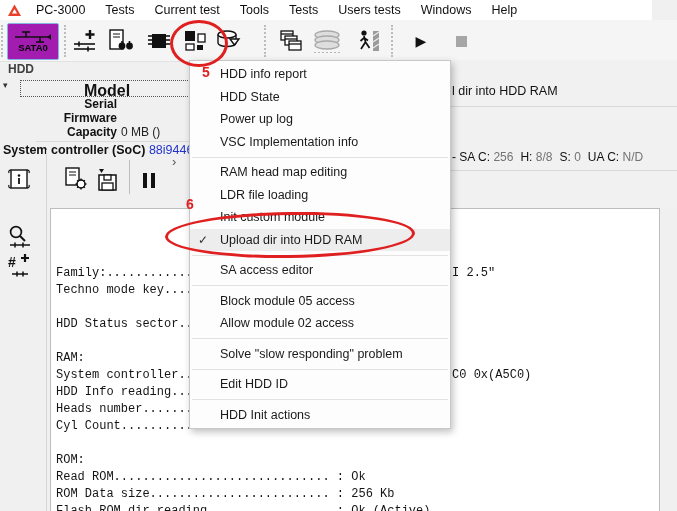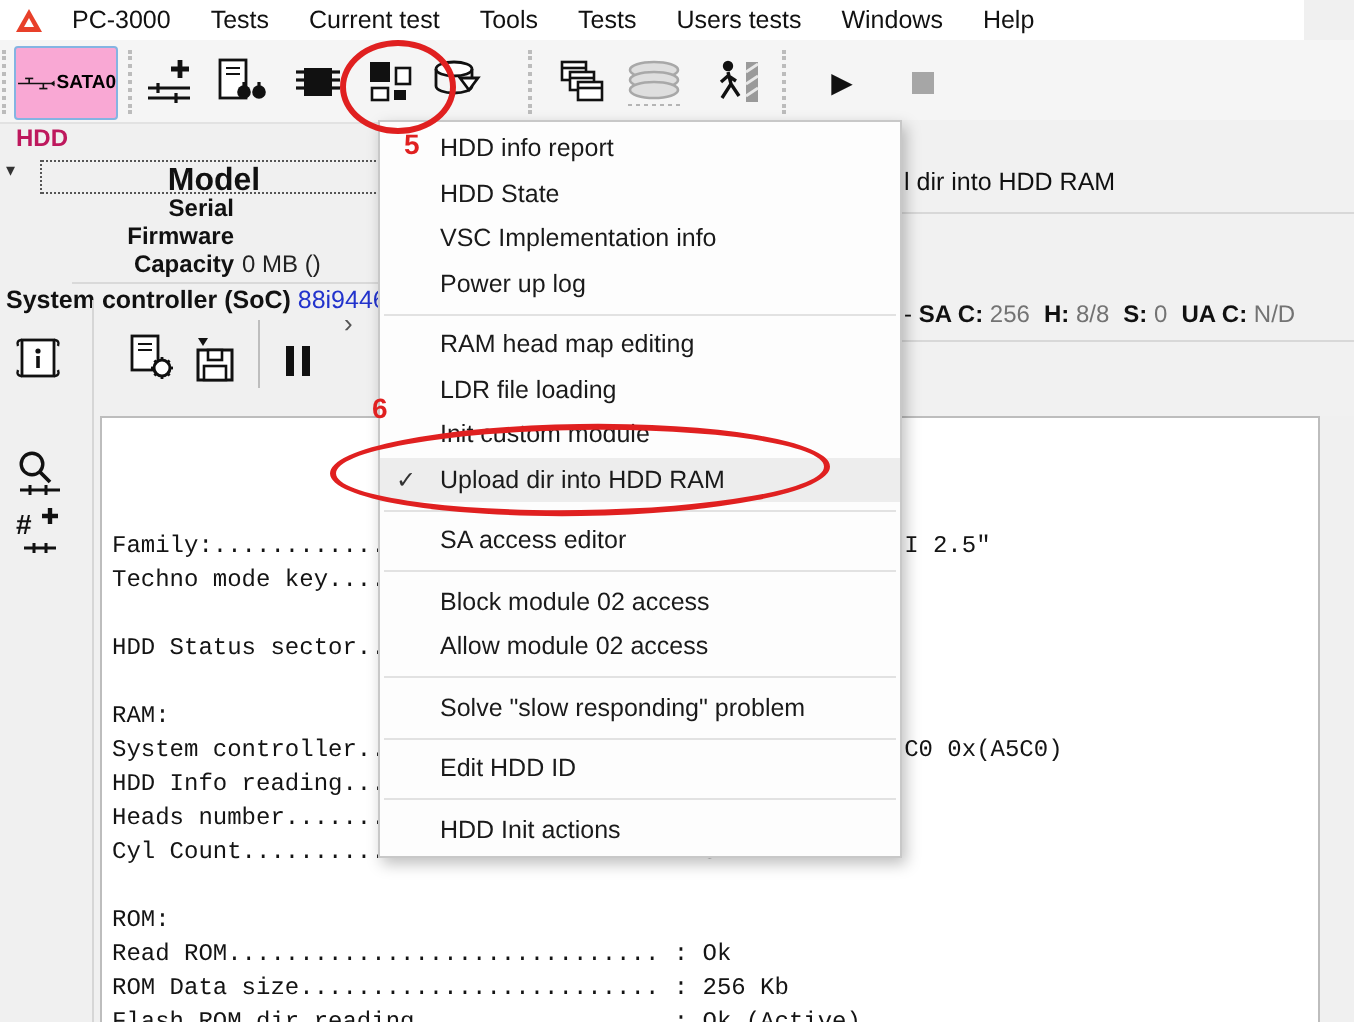--- a/index.html
+++ b/index.html
@@ -7,29 +7,29 @@
        font-family:"Liberation Sans",sans-serif;color:#141414;}
   
   #menubar{position:absolute;left:0;top:0;width:652px;height:20px;background:#ffffff;
            display:flex;align-items:center;padding-left:5px;box-sizing:border-box;}
   .mb-item{padding:0 10px;font-size:12.5px;color:#111;white-space:nowrap;}
   #app-logo{width:15px;height:15px;margin:0 4px 0 2px;}
   
   #toolbar{position:absolute;left:0;top:20px;width:677px;height:42px;background:#f5f5f5;
            border-bottom:1px solid #e2e2e2;box-sizing:border-box;}
   .gripper{position:absolute;top:5px;height:32px;width:0;border-left:2px dotted #bcbcbc;}
-  #sata-btn{position:absolute;left:7px;top:3px;width:50px;height:35px;background:#f9a8d4;
-            border:1px solid #84b4e2;border-radius:2px;display:flex;flex-direction:row;
+  #sata-btn{position:absolute;left:7px;top:3px;width:50px;height:35px;background:#a21caf;
+            border:1px solid #84b4e2;border-radius:2px;display:flex;flex-direction:column;
             align-items:center;justify-content:center;}
   #sata-btn .lbl{font-size:9.5px;font-weight:bold;color:#000;line-height:10px;}
   .tb-ico{position:absolute;top:6px;width:30px;height:30px;display:flex;align-items:center;justify-content:center;}
   .play-glyph{font-size:14px;color:#111;line-height:30px;}
   .stop-box{width:11px;height:11px;background:#a6a6a6;}
   
-  .hdd-label{position:absolute;left:8px;top:62px;font-size:12px;font-weight:bold;color:#be185d;}
+  .hdd-label{position:absolute;left:8px;top:62px;font-size:12px;font-weight:bold;color:#404040;}
   .drop-arrow{position:absolute;left:3px;top:80px;font-size:9px;color:#333;}
   .model-box{position:absolute;left:20px;top:80px;width:218px;height:17px;border:1px dotted #555;box-sizing:border-box;}
   .row-label{position:absolute;left:0;width:117px;text-align:right;font-size:12px;font-weight:bold;color:#111;}
   .model-text{position:absolute;left:20px;top:82px;width:174px;text-align:center;font-size:16px;font-weight:bold;color:#111;}
   .cap-value{position:absolute;left:121px;top:125px;font-size:12px;color:#222;}
   .cap-underline{position:absolute;left:36px;top:141px;width:157px;height:1px;background:#d9d9d9;}
   .soc-line{position:absolute;left:3px;top:143px;font-size:12.5px;white-space:nowrap;}
   .soc-line b{color:#111;}
   .soc-line .val{color:#2233cc;}
   
@@ -47,21 +47,21 @@
   #logpre{position:absolute;left:56px;top:214px;font-family:"Liberation Mono",monospace;
           font-size:12px;line-height:17px;color:#141414;white-space:pre;}
   .logline{height:17px;white-space:pre;}
   
   #right-panel{position:absolute;left:451px;top:60px;width:226px;height:148px;background:#f1f1f1;}
   #task-title{position:absolute;left:452px;top:84px;font-size:12.5px;color:#111;white-space:nowrap;}
   .rp-div1{position:absolute;left:451px;top:106px;width:226px;height:1px;background:#d8d8d8;}
   .rp-div2{position:absolute;left:451px;top:170px;width:226px;height:1px;background:#d8d8d8;}
   #sa-line{position:absolute;left:452px;top:150px;font-size:12px;white-space:nowrap;}
   #sa-line .seg{margin-right:7px;}
-  #sa-line b{color:#111;font-weight:bold;}
+  #sa-line b{color:#111;font-weight:normal;}
   #sa-line .v{color:#737373;font-style:normal;text-align:center;}
   
   #ctxmenu{position:absolute;left:189px;top:60px;width:262px;background:#fdfdfd;
            border:1px solid #c8c8c8;box-shadow:2px 3px 7px rgba(0,0,0,0.25);
            padding:2px 0;box-sizing:border-box;z-index:20;}
   .menu-item{height:22.5px;display:flex;align-items:center;padding-left:8px;font-size:12.5px;color:#1a1a1a;white-space:nowrap;}
   .menu-item .check{width:22px;font-size:12px;color:#333;}
   .menu-item.highlighted{background:#ededed;}
   .menu-sep{height:1px;background:#e2e2e2;margin:3.5px 2px;}
   
@@ -311,25 +311,25 @@
   <div class="menu-item">
         <span class="check"></span>
         <span class="mlabel">HDD info report</span>
       </div>
       <div class="menu-item">
         <span class="check"></span>
         <span class="mlabel">HDD State</span>
       </div>
       <div class="menu-item">
         <span class="check"></span>
+        <span class="mlabel">Power up log</span>
+      </div>
+      <div class="menu-item">
+        <span class="check"></span>
         <span class="mlabel">VSC Implementation info</span>
-      </div>
-      <div class="menu-item">
-        <span class="check"></span>
-        <span class="mlabel">Power up log</span>
       </div>
       <div class="menu-sep"></div>
       <div class="menu-item">
         <span class="check"></span>
         <span class="mlabel">RAM head map editing</span>
       </div>
       <div class="menu-item">
         <span class="check"></span>
         <span class="mlabel">LDR file loading</span>
       </div>
@@ -342,21 +342,21 @@
         <span class="mlabel">Upload dir into HDD RAM</span>
       </div>
       <div class="menu-sep"></div>
       <div class="menu-item">
         <span class="check"></span>
         <span class="mlabel">SA access editor</span>
       </div>
       <div class="menu-sep"></div>
       <div class="menu-item">
         <span class="check"></span>
-        <span class="mlabel">Block module 02 access</span>
+        <span class="mlabel">Block module 05 access</span>
       </div>
       <div class="menu-item">
         <span class="check"></span>
         <span class="mlabel">Allow module 02 access</span>
       </div>
       <div class="menu-sep"></div>
       <div class="menu-item">
         <span class="check"></span>
         <span class="mlabel">Solve "slow responding" problem</span>
       </div>

